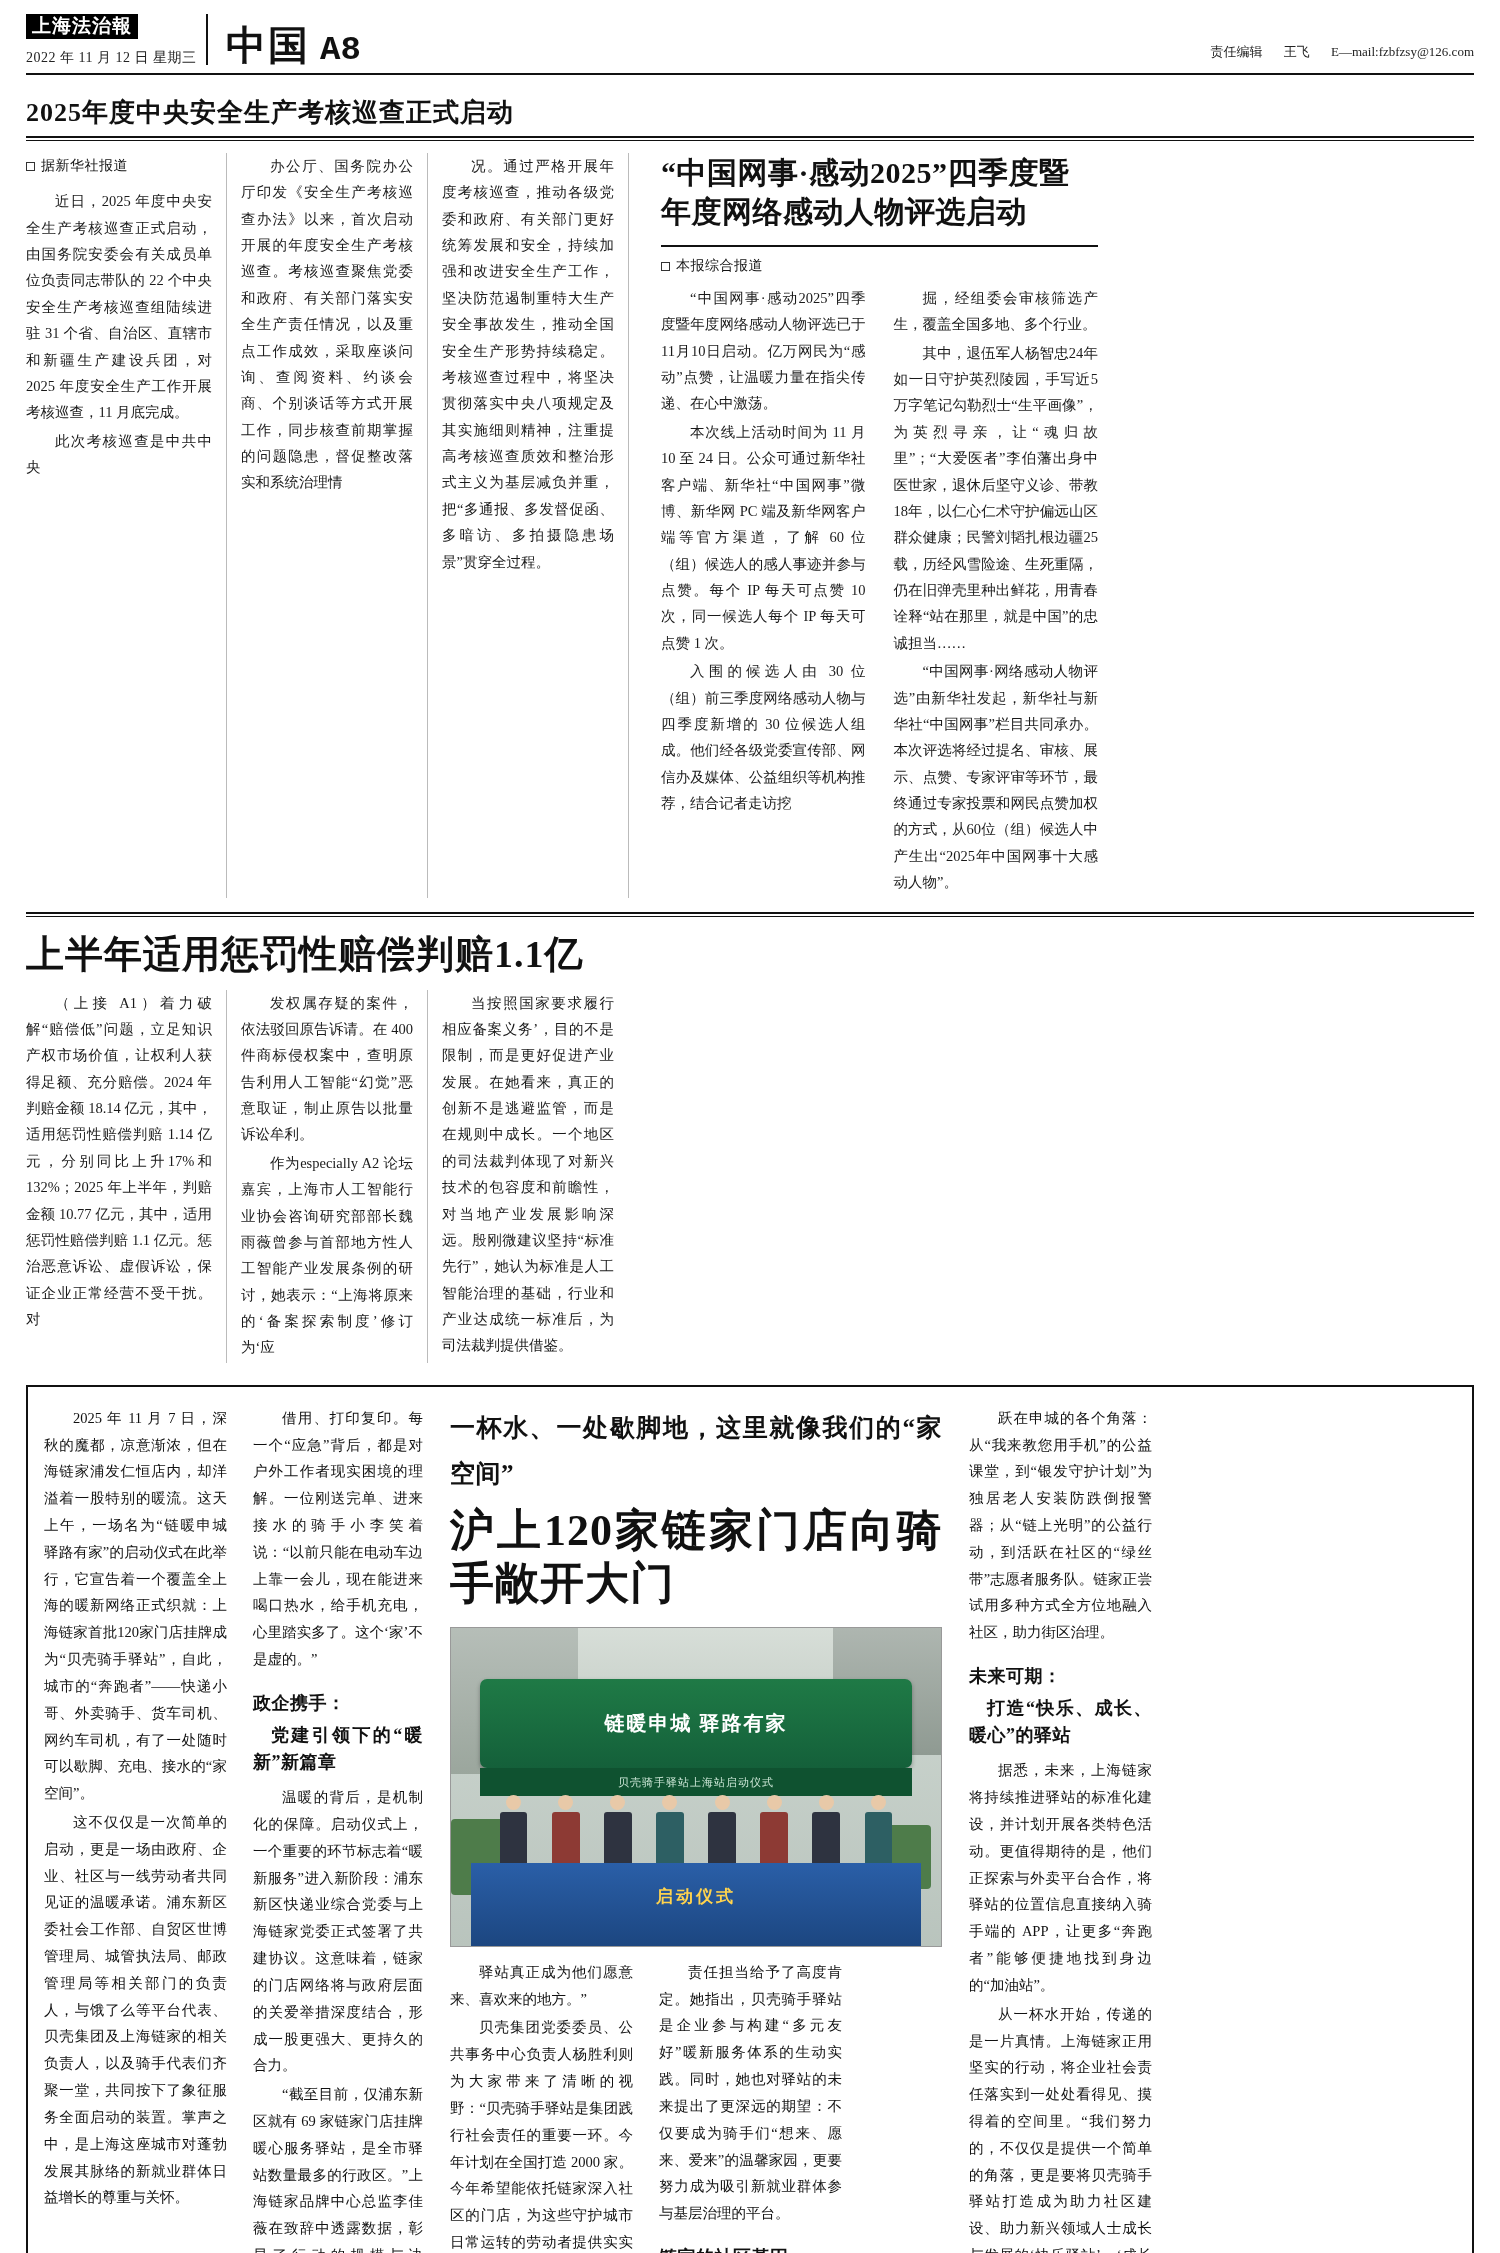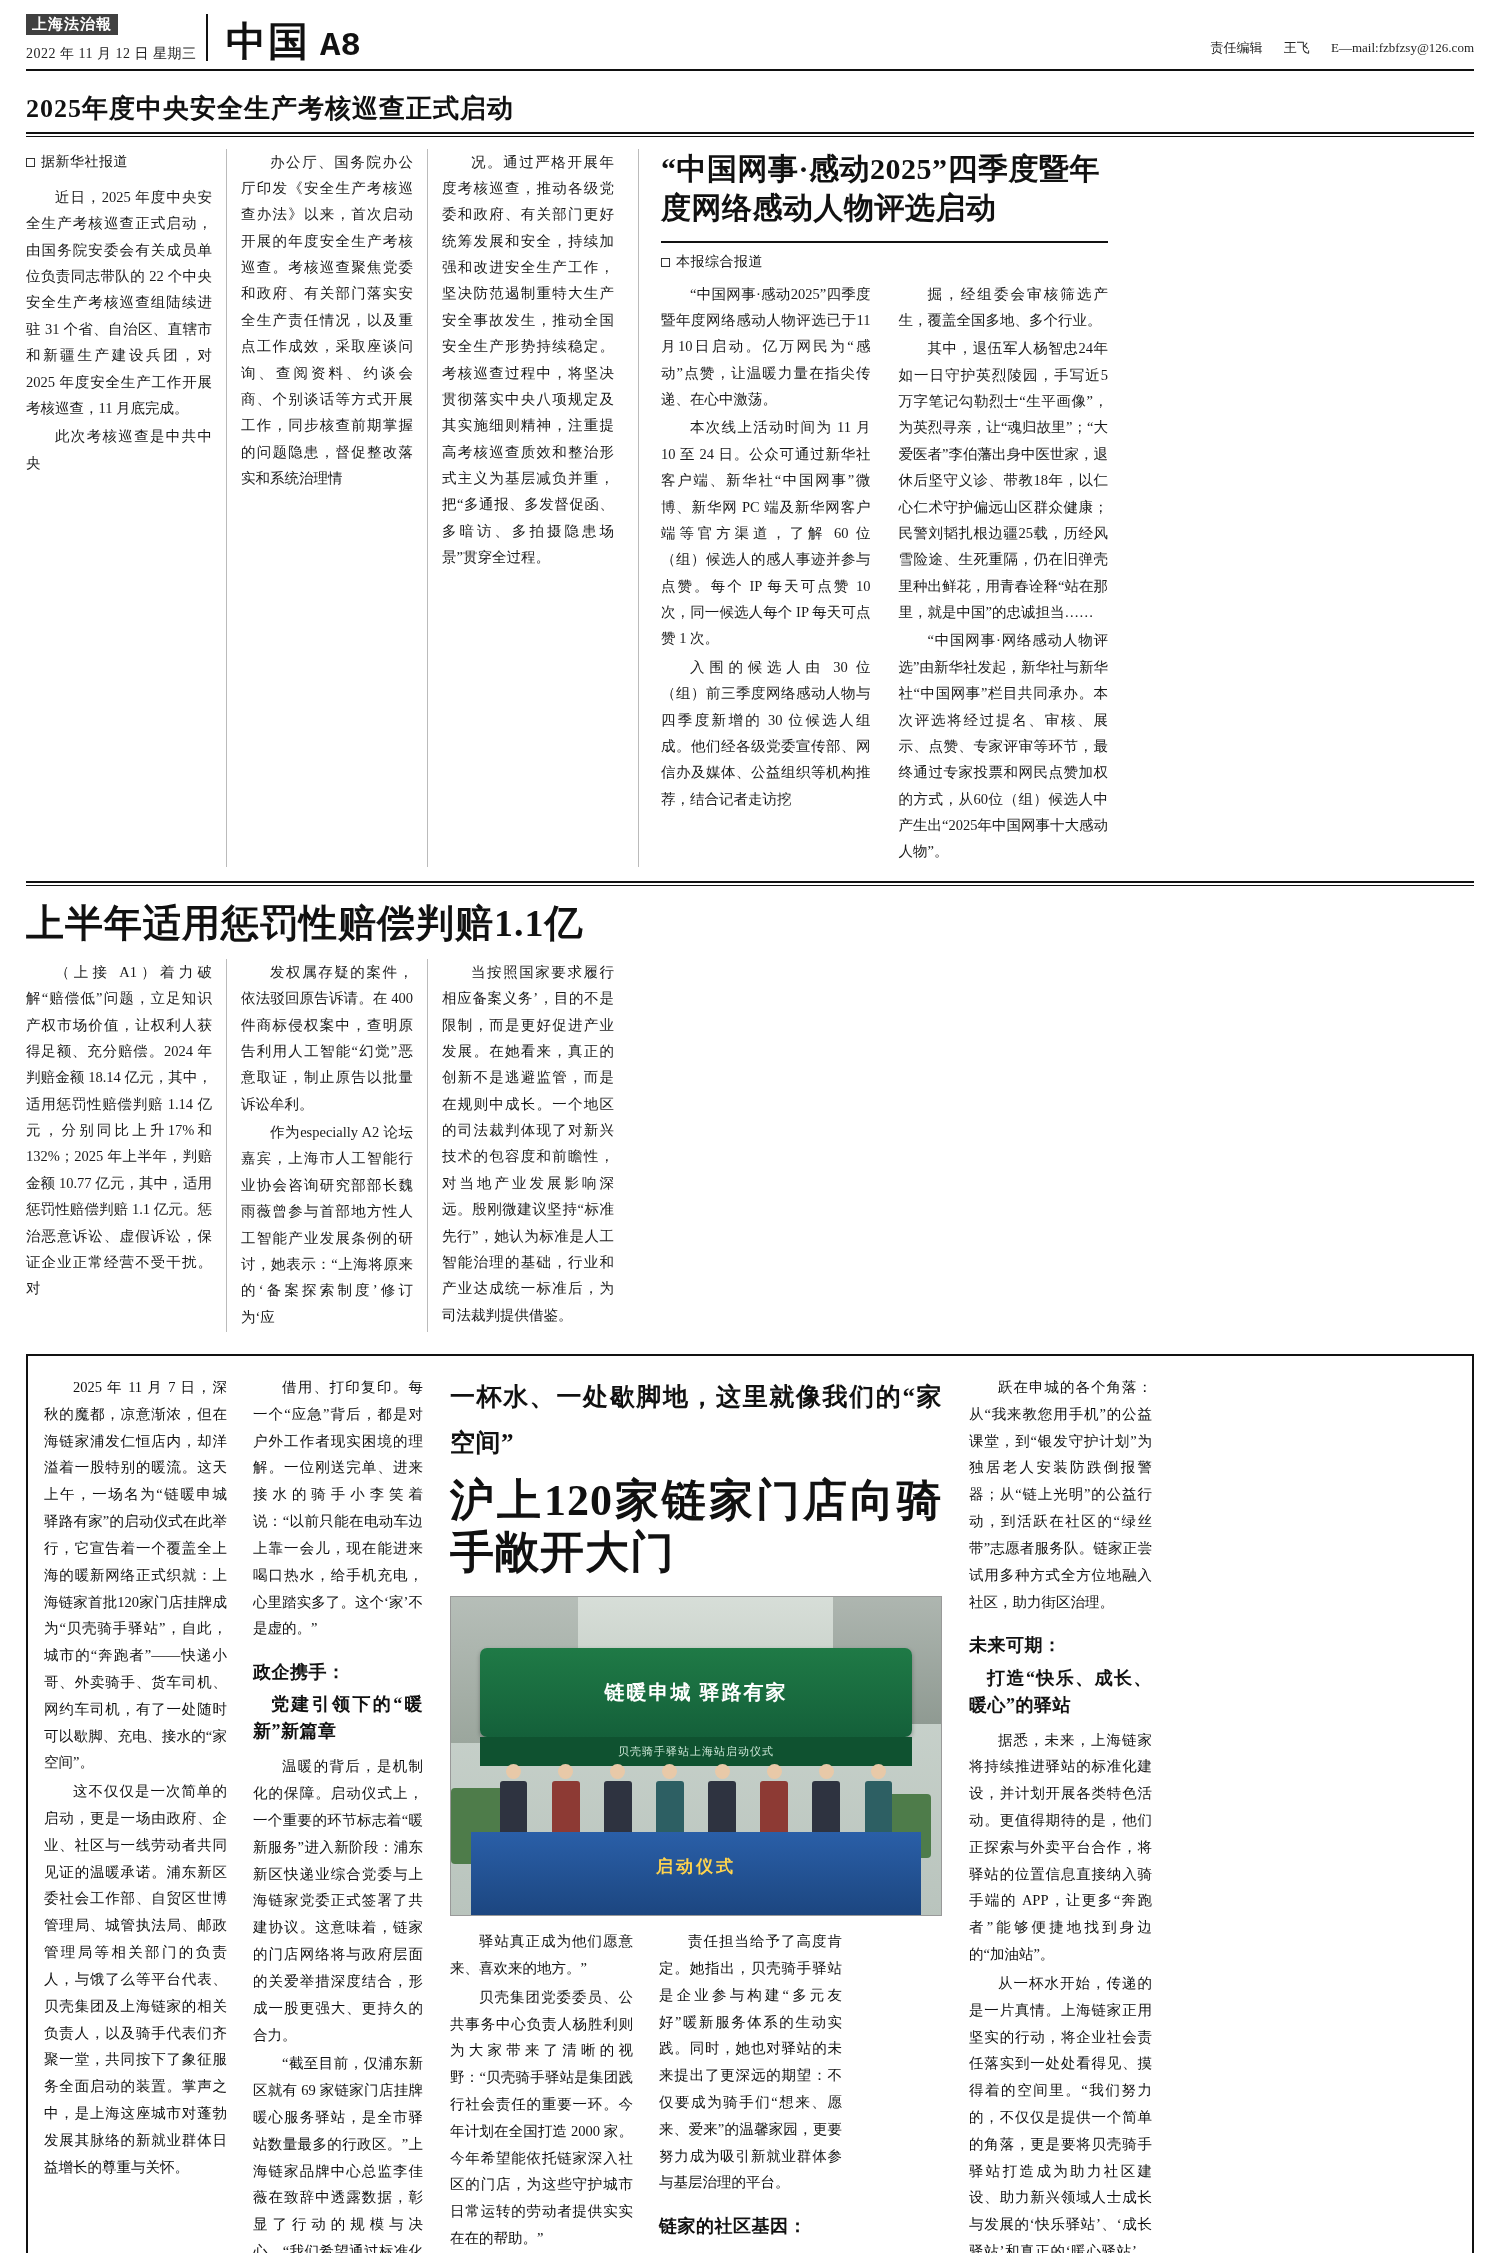--- a/index.html
+++ b/index.html
@@ -20,24 +20,24 @@
   
   .masthead {
     display: flex;
     align-items: flex-end;
     border-bottom: 2px solid #111;
     padding-bottom: 6px;
   }
   .mast-left { width: 180px; }
   .mast-logo {
     font-family: "Liberation Serif", serif;
-    font-size: 15px;
+    font-size: 19px;
     font-weight: bold;
     letter-spacing: 1px;
-    background: #404040;
+    background: #000000;
     color: #fff;
     display: inline-block;
     padding: 2px 6px;
     line-height: 1.1;
   }
   .mast-date {
     font-size: 14px;
     margin-top: 10px;
     color: #222;
     letter-spacing: 0.5px;
@@ -123,23 +123,22 @@
     display: inline-block;
     width: 9px; height: 9px;
     border: 1px solid #333;
     margin-right: 6px;
     vertical-align: middle;
   }
 
   
   .upper-right {
     width: 470px;
-    padding-left: 22px;
+    padding-left: 32px;
     border-left: 1px solid #bbb;
-    margin-left: 10px;
   }
   .sub-head {
     font-size: 30px;
     font-weight: bold;
     line-height: 1.3;
     letter-spacing: 0.5px;
     margin-bottom: 14px;
   }
   .two-col {
     display: flex;

